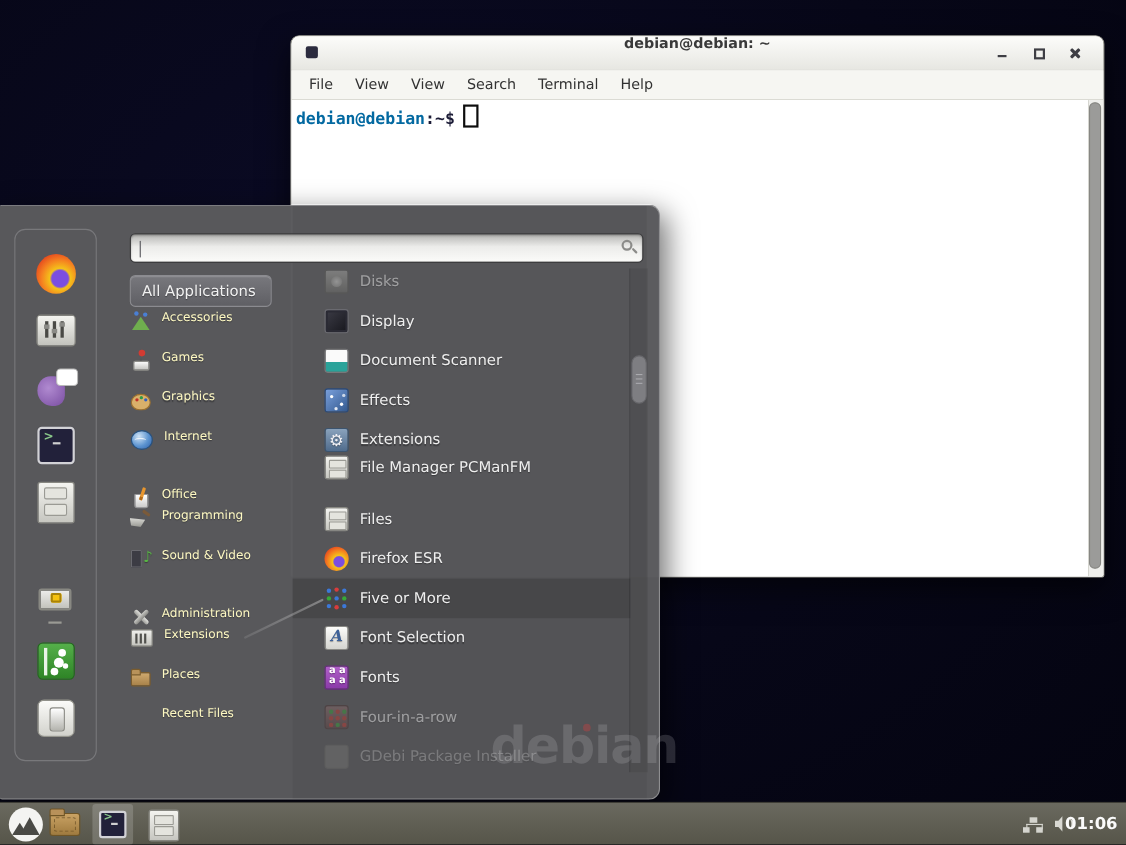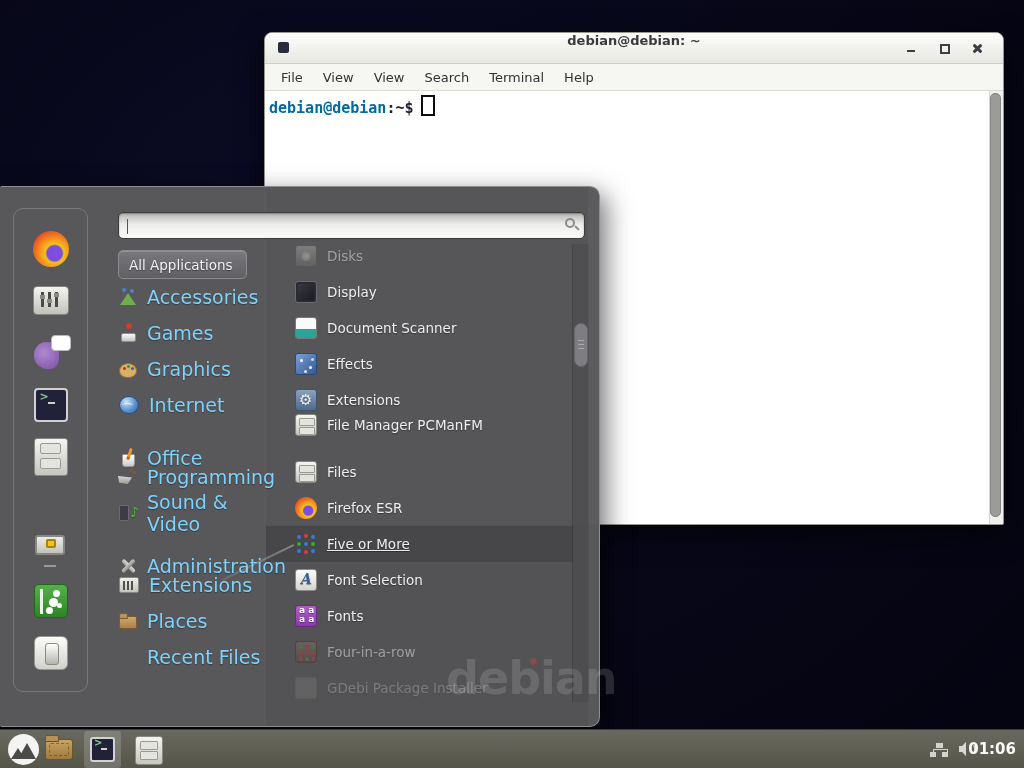--- a/index.html
+++ b/index.html
@@ -74,22 +74,22 @@
   .search input{position:absolute;left:8px;top:3px;width:430px;height:19px;border:none;background:transparent;outline:none;
     font-size:13px;color:#333;font-family:inherit;padding:0;}
   .search-caret{position:absolute;left:8px;top:6px;width:1px;height:15px;background:#55555a;}
   .search-mag{position:absolute;right:9px;top:5px;width:10px;height:10px;border:2px solid #8b8b89;border-radius:50%;box-sizing:border-box;}
   .search-mag::after{content:"";position:absolute;left:7px;top:7px;width:6px;height:2px;background:#8b8b89;transform:rotate(45deg);border-radius:1px;}
   
   .allapps{position:absolute;left:118px;top:63px;width:129px;height:29px;border-radius:5px;border:1px solid #8b8b90;
     background:linear-gradient(#78787d,#5f5f64);box-shadow:inset 0 1px 0 rgba(255,255,255,.18);
     display:flex;align-items:center;padding-left:10px;box-sizing:border-box;
     color:#f2f2f2;font-size:13.5px;text-shadow:0 1px 1px rgba(0,0,0,.4);}
-  .catrow{position:absolute;left:118px;width:146px;height:30px;display:flex;align-items:center;gap:9px;
-    color:#7dd3fc;font-size:19px;text-shadow:0 1px 1px rgba(0,0,0,.35);}
+  .catrow{position:absolute;left:118px;width:146px;height:30px;display:flex;gap:9px;
+    color:#fef9c3;font-size:11px;text-shadow:0 1px 1px rgba(0,0,0,.35);}
   .cic{width:20px;height:20px;position:relative;flex:0 0 20px;}
   .cic-accessories::before{content:"";position:absolute;left:2px;bottom:2px;width:0;height:0;
     border-left:8px solid transparent;border-right:8px solid transparent;border-bottom:12px solid #6fae4e;}
   .cic-accessories::after{content:"";position:absolute;left:4px;top:1px;width:4px;height:4px;border-radius:50%;background:#4a7fd4;box-shadow:8px 1px 0 #4a7fd4;}
   .cic-games::before{content:"";position:absolute;left:3px;bottom:1px;width:13px;height:7px;background:linear-gradient(#fafafa,#c4c4c0);border:1px solid #8e8e8a;border-radius:2px;}
   .cic-games::after{content:"";position:absolute;left:8px;top:0;width:6px;height:6px;border-radius:50%;background:#d23b32;box-shadow:-1px 6px 0 -2px #555;}
   .cic-graphics::before{content:"";position:absolute;left:1px;top:4px;width:16px;height:13px;background:#d9b06a;border-radius:50% 50% 45% 45%;border:1px solid #9a7030;}
   .cic-graphics::after{content:"";position:absolute;left:5px;top:8px;width:3px;height:3px;border-radius:50%;background:#c03028;box-shadow:4px -2px 0 #2a9a4a,8px 0 0 #3060c0;}
   .cic-internet{width:18px;height:18px;margin:1px;border-radius:50%;border:1px solid #28527f;box-sizing:border-box;
     background:radial-gradient(circle at 35% 30%,#cfe3f5,#5b93d0 55%,#2d5fa8);}
@@ -103,21 +103,21 @@
   .cic-admin::before{content:"";position:absolute;left:2px;top:8px;width:17px;height:4px;background:linear-gradient(#e2e2de,#9c9c98);transform:rotate(45deg);border-radius:2px;}
   .cic-admin::after{content:"";position:absolute;left:2px;top:8px;width:17px;height:4px;background:linear-gradient(#cacac6,#888884);transform:rotate(-45deg);border-radius:2px;}
   .cic-preferences{width:18px;height:16px;margin:2px 1px;background:linear-gradient(#f0f0ec,#c4c4be);border:1px solid #868680;border-radius:2px;box-sizing:border-box;}
   .cic-preferences::after{content:"";position:absolute;left:3px;top:3px;width:2px;height:9px;background:#50504c;box-shadow:4px 0 0 #50504c,8px 0 0 #50504c;}
   .cic-places::before{content:"";position:absolute;left:1px;top:5px;width:16px;height:11px;background:linear-gradient(#cfa96e,#a8824a);border:1px solid #7a5c2e;border-radius:2px;}
   .cic-places::after{content:"";position:absolute;left:1px;top:2px;width:7px;height:4px;background:#b8925a;border:1px solid #7a5c2e;border-radius:2px 2px 0 0;}
   .cic-empty{visibility:hidden;}
   
   .approw{position:absolute;left:266px;width:307px;height:36px;display:flex;align-items:center;gap:10px;
     padding-left:29px;box-sizing:border-box;color:#efefef;font-size:13.5px;text-shadow:0 1px 1px rgba(0,0,0,.35);}
-  .approw.hovered{background:rgba(0,0,0,.14);text-decoration:underline;}
+  .approw.hovered{background:rgba(0,0,0,.14);}
   .approw.dim{opacity:.48;}
   .approw.dimmer{opacity:.25;}
   .aic{width:22px;height:22px;border-radius:3px;position:relative;flex:0 0 22px;box-sizing:border-box;}
   .aic-disks{background:linear-gradient(#a8a8a4,#6e6e6a);border:1px solid #5a5a56;}
   .aic-disks::after{content:"";position:absolute;left:5px;top:5px;width:10px;height:10px;border-radius:50%;background:radial-gradient(#d8d8d4,#8a8a86);}
   .aic-display{background:linear-gradient(135deg,#3c3c46,#16161c);border:1px solid #6a6a70;box-shadow:inset 0 0 0 2px #2a2a34;}
   .aic-docscan{background:linear-gradient(#fafafa 0 55%,#2aa39a 55% 100%);border:1px solid #78787a;}
   .aic-effects{background:linear-gradient(135deg,#7aa0dc,#33598f);border:1px solid #2a4a7a;}
   .aic-effects::after{content:"";position:absolute;left:4px;top:5px;width:3px;height:3px;background:#fff;border-radius:50%;
     box-shadow:9px 7px 0 #fff,4px 11px 0 rgba(255,255,255,.85),11px -1px 0 rgba(255,255,255,.7);}

